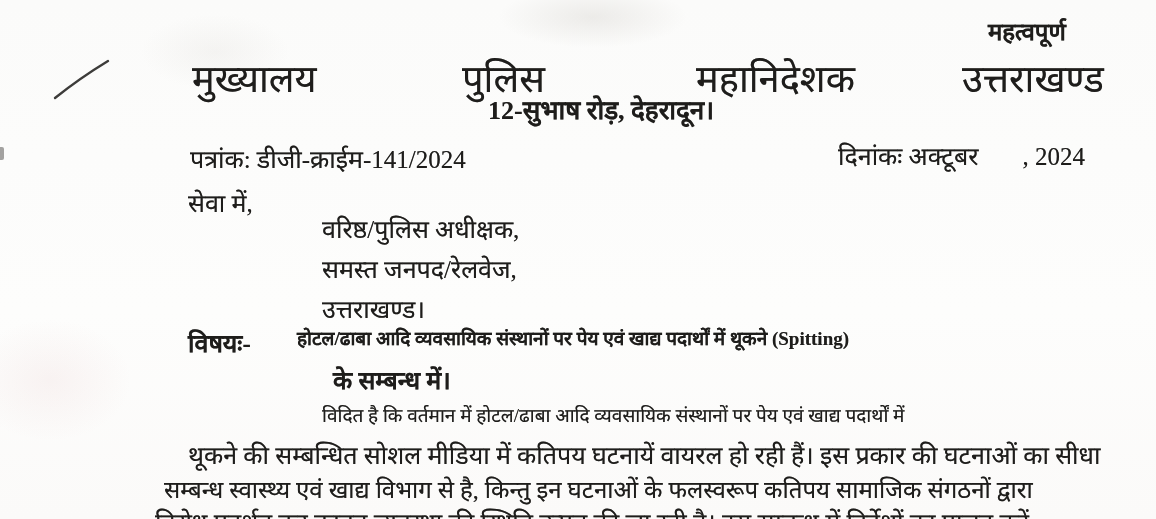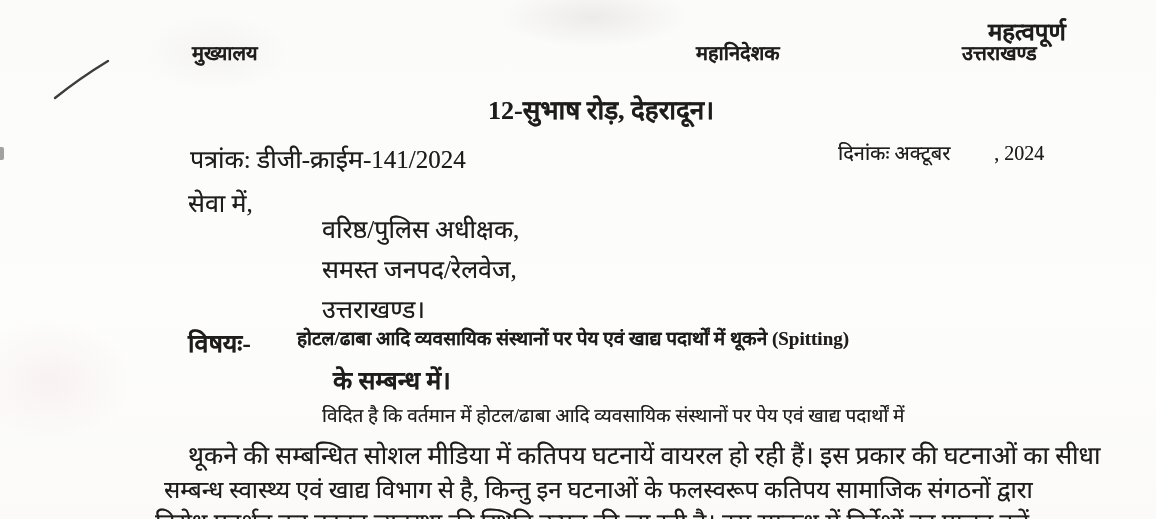--- a/index.html
+++ b/index.html
@@ -21,31 +21,31 @@
   .t {
     position: absolute;
     white-space: nowrap;
     line-height: 1.25;
     text-shadow: 0 0 0.4px rgba(30,29,27,0.55);
   }
   .bold   { font-weight: bold; }
   .italic { }
 
   
-  .org-word { top: 41px; font-size: 20px; font-weight: bold; }
+  .org-word { top: 56px; font-size: 38px; font-weight: normal; }
   .w0 { left: 192px; }
   .w1 { left: 462px; }
   .w2 { left: 696px; }
   .w3 { left: 962px; }
 
   .importance  { left: 988px; top: 17px;  font-size: 24px; }
   .addr-line   { left: 488px; top: 95px;  font-size: 26px; }
 
   .letter-no   { left: 190px; top: 144px; font-size: 25px; }
-  .date-line   { left: 838px; top: 141px; font-size: 20px; text-align: right; }
+  .date-line   { left: 838px; top: 141px; font-size: 25px; text-align: right; }
   .date-line .year { margin-left: 44px; }
 
   .salutation  { left: 188px; top: 188px; font-size: 25px; }
 
   .recipient-block {
     position: absolute;
     left: 322px; top: 210px;
     font-size: 25px;
     line-height: 40px;
     text-shadow: 0 0 0.4px rgba(30,29,27,0.55);
@@ -96,20 +96,21 @@
   <div class="smudge sm-pink"></div>
   <div class="edge-speck"></div>
 
   <svg class="tick-mark" width="64" height="46" viewBox="0 0 64 46">
     <path d="M5 42 Q 30 22 58 5" stroke="#3d3c3a" stroke-width="2.4" fill="none" stroke-linecap="round"></path>
   </svg>
 
   <div class="t importance bold italic">महत्वपूर्ण</div>
 
   <div class="t org-word w0">मुख्यालय</div>
+  <div class="t org-word w1">पुलिस</div>
   <div class="t org-word w2">महानिदेशक</div>
   <div class="t org-word w3">उत्तराखण्ड</div>
 
   <div class="t addr-line bold italic">12-सुभाष रोड़, देहरादून।</div>
 
   <div class="t letter-no">पत्रांक: डीजी-क्राईम-141/2024</div>
   <div class="t date-line">
     <span>दिनांकः अक्टूबर</span><span class="year">, 2024</span>
   </div>
 

